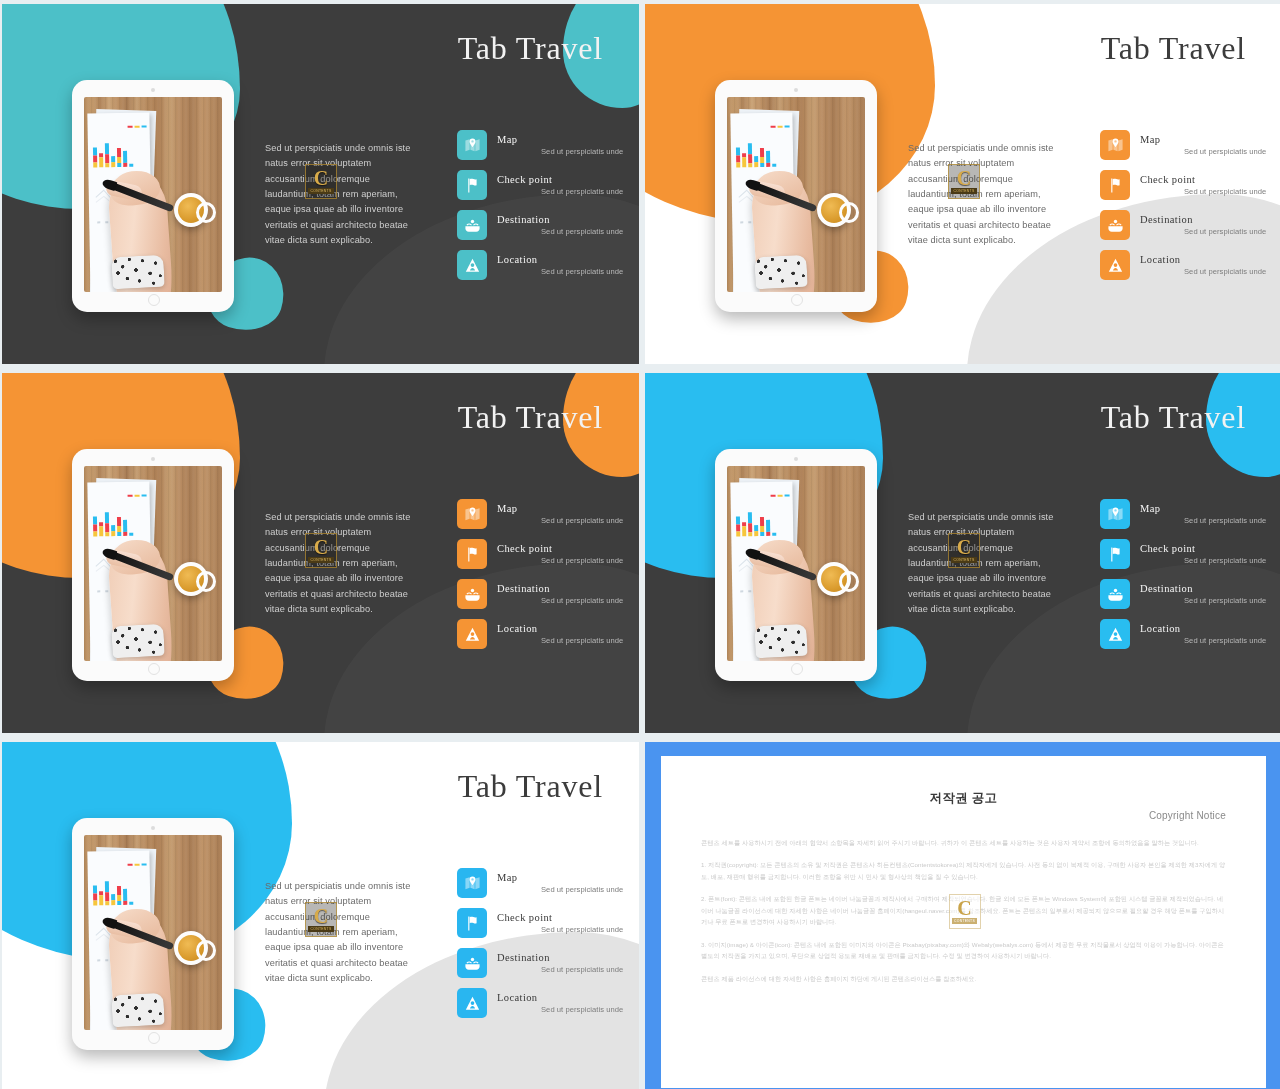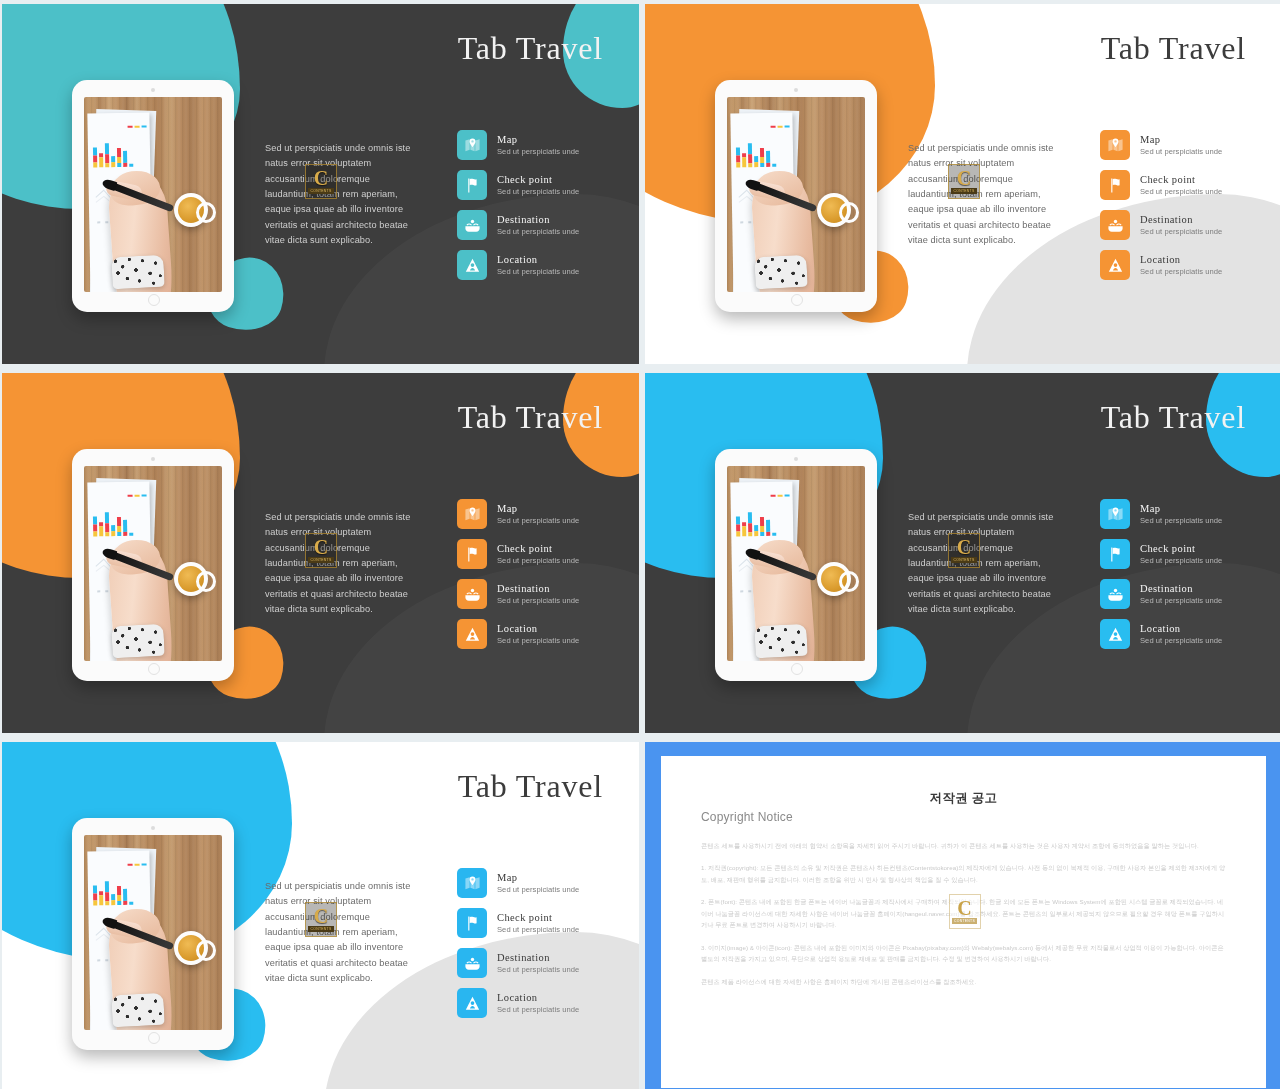--- a/index.html
+++ b/index.html
@@ -244,37 +244,37 @@
     width:30px;height:30px;min-width:30px;border-radius:5px;
     display:flex;align-items:center;justify-content:center;
     margin-right:10px;
   }
   .ficon svg{width:17px;height:17px;display:block;fill:#fff;}
   .ftext{line-height:1.12;}
   .ftitle{
     font-family:"Liberation Serif",serif;
     font-size:10.5px;letter-spacing:.4px;display:block;margin-bottom:2px;
   }
-  .fsub{font-size:7.6px;display:block;letter-spacing:.05px;}
+  .fsub{font-size:7.6px;display:block;letter-spacing:.05px;margin-left:44px;}
   .dark-text .ftitle,.feat.on-dark .ftitle{color:#f4f4f4;}
   .feat.on-dark .fsub{color:#b8b8b8;}
   .feat.on-light .ftitle{color:#3a3a3a;}
   .feat.on-light .fsub{color:#7d7d7d;}
 
   
   .cslide{background:#4a94f0;padding:14px 16px;box-sizing:border-box;}
   .cpanel{
     width:100%;height:100%;background:#fff;box-sizing:border-box;
     padding:28px 40px 4px 40px;position:relative;overflow:hidden;
   }
   .ctitle{
     text-align:center;font-size:12.5px;font-weight:700;color:#3a3a3a;
     letter-spacing:.3px;margin:6px 0 3px 0;
   }
-  .csub{text-align:left;font-size:12px;color:#8a8a8a;margin-bottom:16px;letter-spacing:.2px;}
+  .csub{text-align:right;font-size:10px;color:#8a8a8a;margin-bottom:16px;letter-spacing:.2px;}
   .cpara{font-size:6.2px;line-height:1.85;color:#c9c9c9;margin-bottom:11px;letter-spacing:.05px;}
   .cpara.last{margin-top:4px;}
 </style>
 </head>
 <body>
 
 <div class="deck">
 
   <div class="slide dark">
     <div class="blob blob-main" style="background:#4cc0c8"></div>

